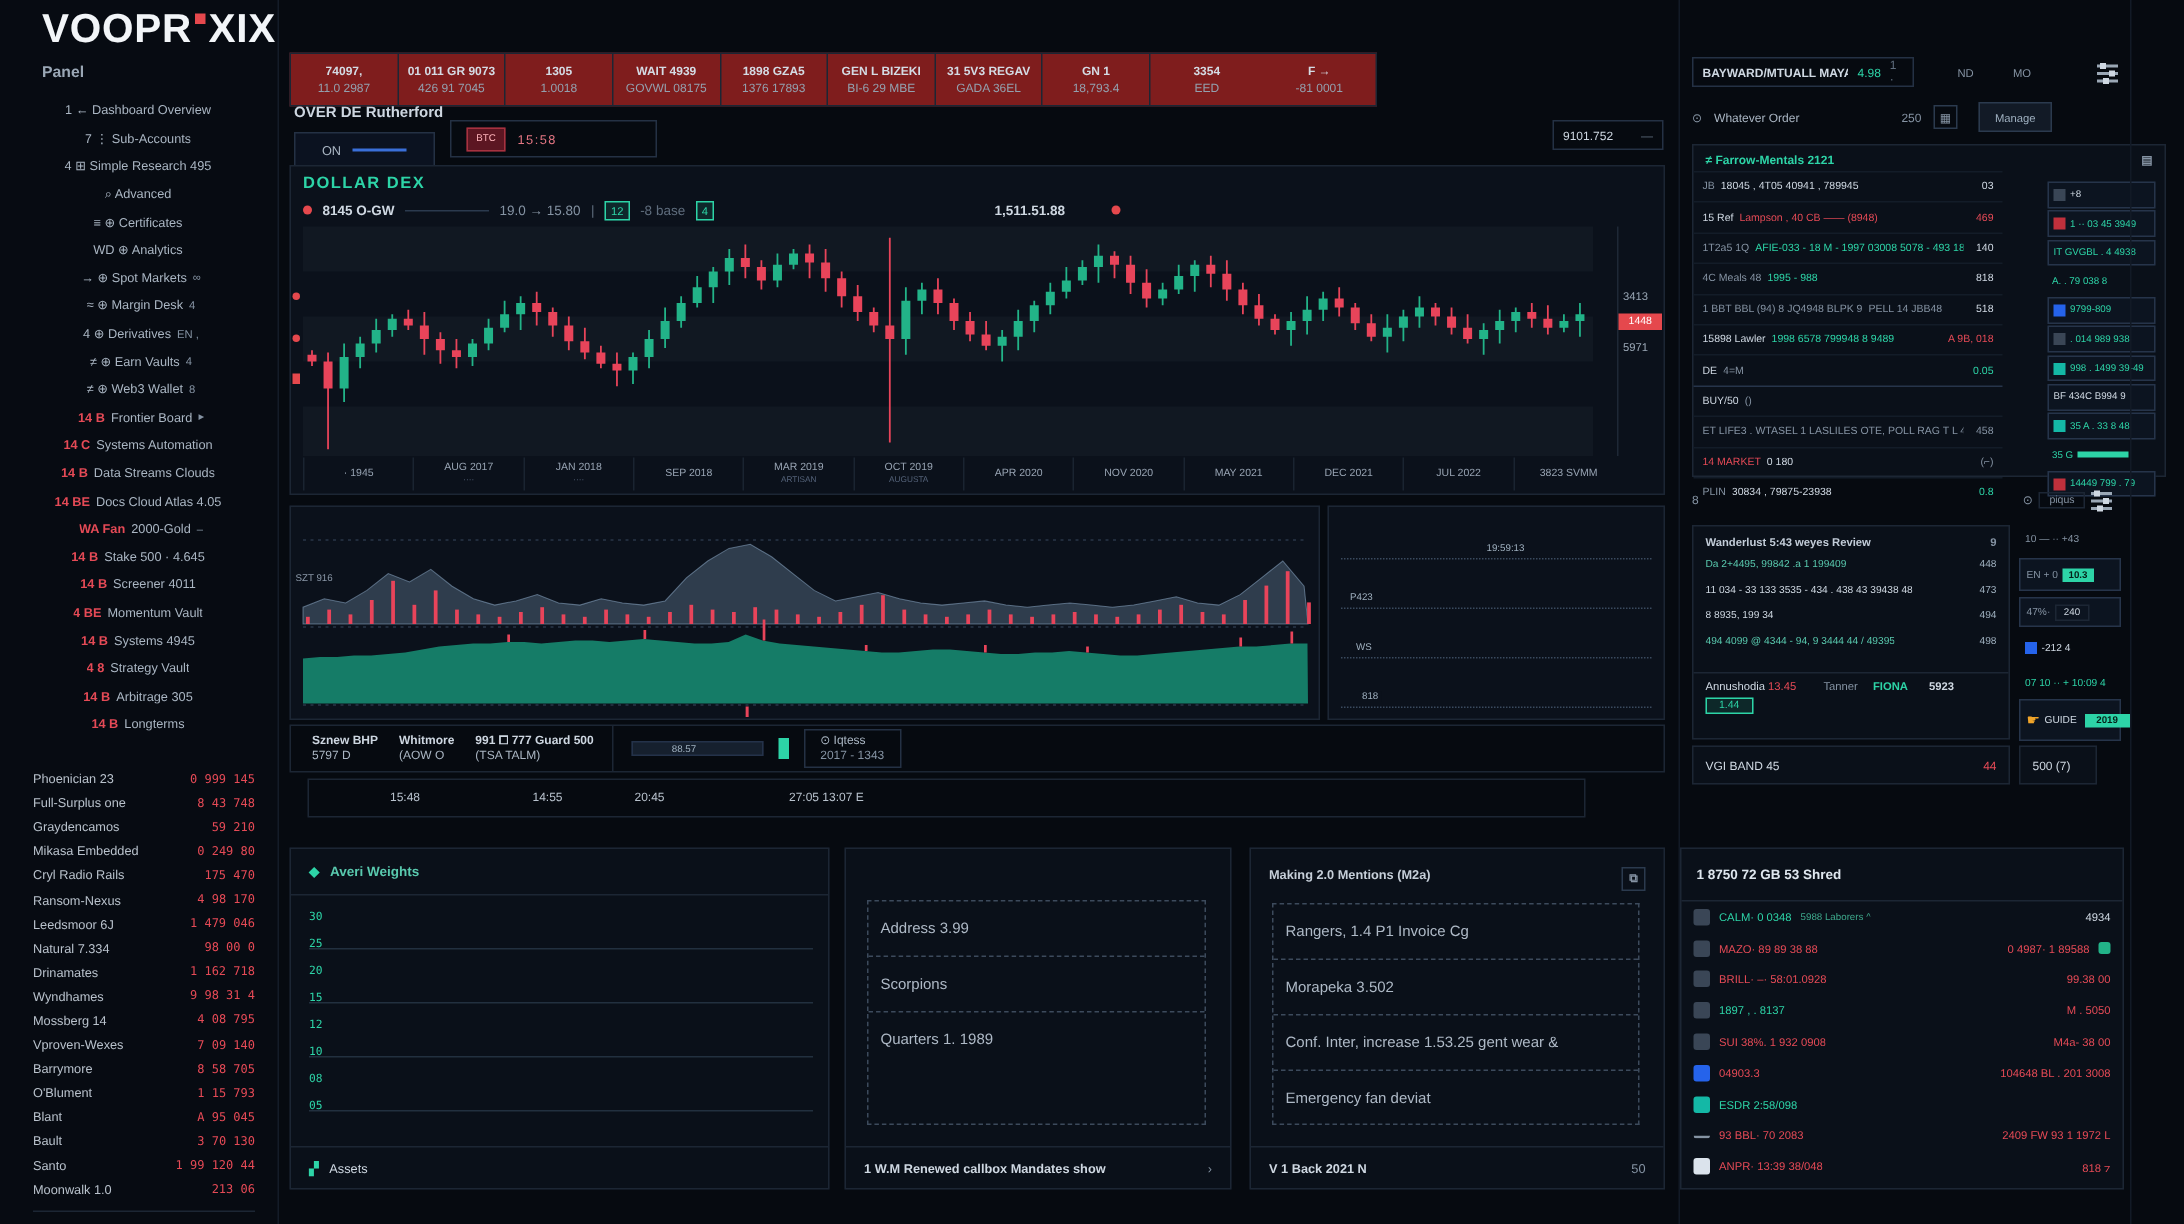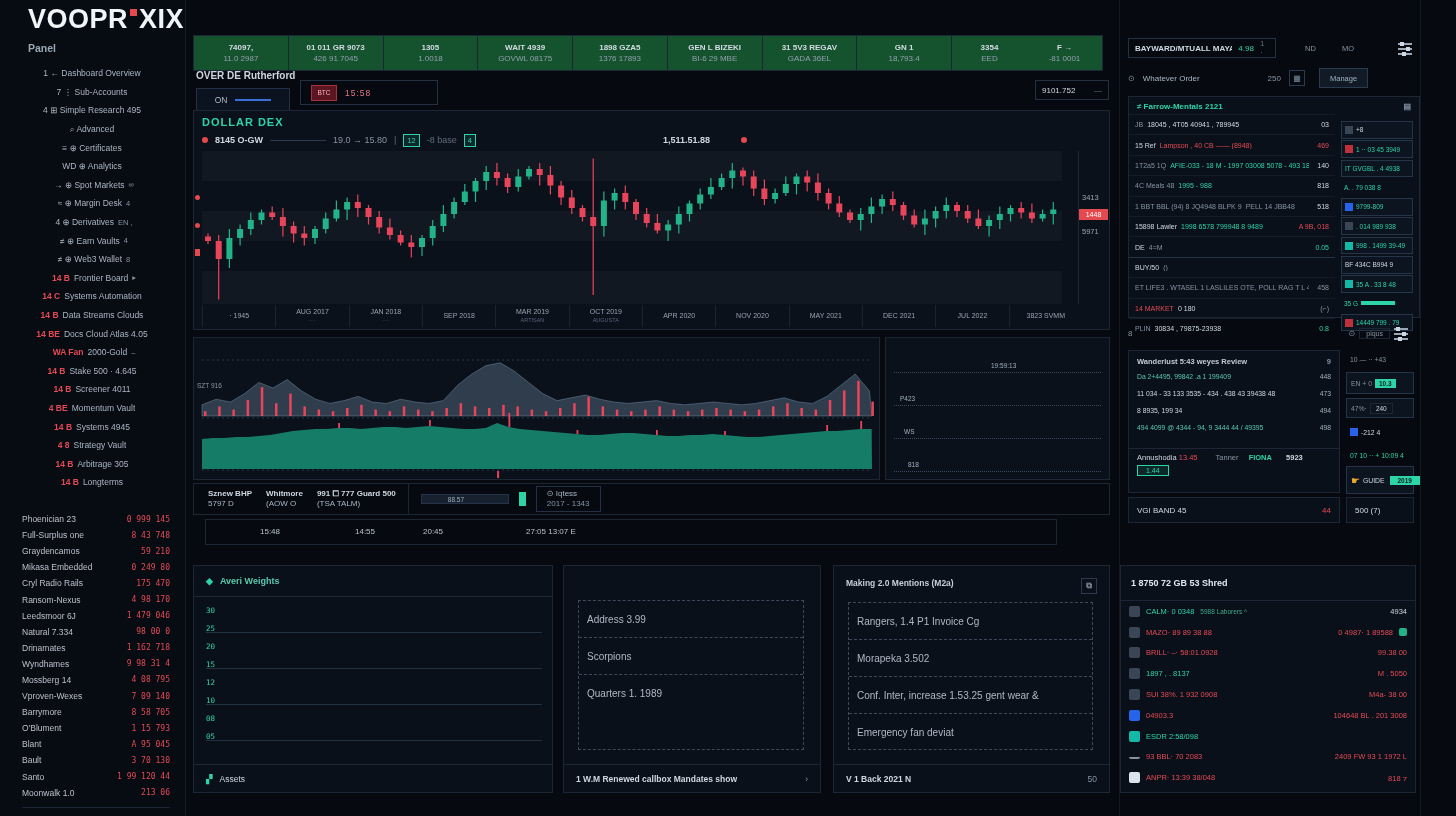--- a/index.html
+++ b/index.html
@@ -15,21 +15,21 @@
   
   .menu{position:absolute;left:14px;top:64px;width:160px;}
   .menu-it{display:flex;justify-content:center;align-items:center;height:18.6px;font-size:8.5px;cursor:default;}
   .menu-it .pre{color:#e54a56;font-weight:700;margin-right:4px;white-space:nowrap;}
   .menu-it .ml{color:#aab6c3;white-space:nowrap;overflow:hidden;}
   .menu-it .mv{color:#8593a3;font-size:7.5px;margin-left:4px;}
   .watch{position:absolute;left:22px;top:511px;width:148px;border-bottom:1px solid #1c2634;padding-bottom:6px;}
   .w-row{display:flex;justify-content:space-between;height:16.1px;font-size:8.5px;align-items:center;}
   .w-row .wn{color:#b9c2cc;}.w-row .wv{color:#e54a56;font-family:"DejaVu Sans Mono",monospace;font-size:8px;}
   
-  .stats{position:absolute;left:193px;top:35px;width:910px;height:36px;background:#14532d;border:1px solid #1c2634;display:flex;box-sizing:border-box;}
+  .stats{position:absolute;left:193px;top:35px;width:725px;height:36px;background:#7f1d1d;border:1px solid #1c2634;display:flex;box-sizing:border-box;}
   .st-cell{flex:1;border-left:1px solid #1c2634;display:flex;flex-direction:column;justify-content:center;align-items:center;line-height:11px;}
   .st-cell:first-child{border-left:none;}
   .st-top{font-size:8px;color:#d4dbe4;font-weight:700;}
   .st-bot{font-size:8px;color:#93a0ae;}
   .st-right{width:150px;display:flex;border-left:1px solid #1c2634;}
   .st-rc{flex:1;display:flex;flex-direction:column;justify-content:center;align-items:center;line-height:11px;}
   
   .subtitle{position:absolute;left:196px;top:70px;font-size:10px;color:#cdd6e0;font-weight:700;}
   .togglebox{position:absolute;left:196px;top:88px;width:92px;height:22px;border:1px solid #243144;background:#0b1220;display:flex;align-items:center;justify-content:center;gap:8px;}
   .togglebox .tl{font-size:8.5px;color:#aab6c3;}
@@ -87,21 +87,21 @@
   .a-v{margin-left:auto;white-space:nowrap;}
   
   .rb-top{position:absolute;left:1128px;top:38px;width:148px;height:20px;border:1px solid #243144;display:flex;align-items:center;gap:6px;padding:0 6px;box-sizing:border-box;font-size:8px;}
   .rb-links{position:absolute;top:44px;font-size:7.5px;color:#8593a3;}
   .slider-ic{position:absolute;left:1398px;top:40px;width:14px;height:16px;}
   .slider-ic i{display:block;height:2px;background:#9aa7b5;margin:3px 0;position:relative;}
   .slider-ic i:before{content:"";position:absolute;top:-1px;width:4px;height:4px;background:#cfd8e2;}
   .slider-ic i:nth-child(1):before{left:2px}.slider-ic i:nth-child(2):before{left:8px}.slider-ic i:nth-child(3):before{left:4px}
   .rb-row2{position:absolute;left:1128px;top:66px;width:288px;height:24px;display:flex;align-items:center;font-size:8px;color:#aab6c3;gap:8px;}
   .mng{border:1px solid #2b3a4e;background:#121a26;color:#9fb0c0;font-size:7.5px;height:18px;padding:0 10px;display:flex;align-items:center;margin-left:6px;}
-  .book{left:1128px;top:96px;width:292px;height:222px;background:#0a1019;}
+  .book{left:1128px;top:96px;width:316px;height:222px;background:#0a1019;}
   .bk-h{display:flex;justify-content:space-between;align-items:center;padding:5px 8px 3px 8px;font-size:8px;color:#2dd4a7;font-weight:700;}
   .bk-row{display:flex;align-items:center;height:19.4px;padding:0 6px;font-size:7px;gap:4px;border-top:1px solid #131c28;}
   .bk-main{white-space:nowrap;overflow:hidden;flex:1;}
   .bk-v{margin-left:4px;}
   .tiles{position:absolute;right:6px;top:24px;width:72px;}
   .tile{height:17.5px;margin-bottom:1.8px;display:flex;align-items:center;gap:3px;font-size:6.5px;padding:0 3px;box-sizing:border-box;white-space:nowrap;overflow:hidden;}
   .tile.bx{border:1px solid #26344a;background:#0c1420;}
   .t-ic{width:8px;height:8px;flex:none;}
   .tbar{width:34px;height:4px;background:#2dd4a7;}
   .midbar{position:absolute;left:1128px;top:322px;width:288px;height:22px;display:flex;align-items:center;font-size:8px;color:#8593a3;}
@@ -973,21 +973,21 @@
       <b class="teal" style="margin-left:8px;">FIONA</b>
       <b class="lt" style="margin-left:12px;">5923</b><br>
       <span class="tchip">1.44</span>
     </div>
   </div>
 
   <div class="strip" style="left:1128px;top:497px;width:212px;">
     <span class="lt">VGI BAND 45</span>
       <span class="red">44</span>
   </div>
-  <div class="strip" style="left:1346px;top:497px;width:68px;">
+  <div class="strip" style="left:1346px;top:497px;width:52px;">
     <span class="lt">500 (7)</span>
   </div>
   <div id="minis">
       <div class="mini" style="top: 350px; height: 18px;">
         <span style="color: rgb(133, 147, 163);">10 — ·· +43</span>
       </div>
       <div class="mini bx" style="top: 372px; height: 22px;">
         <span style="color: rgb(133, 147, 163);">EN + 0</span>
         <span style="background: rgb(45, 212, 167); color: rgb(6, 34, 26); font-size: 6.5px; padding: 1px 4px; font-weight: 700;">10.3</span>
       </div>

